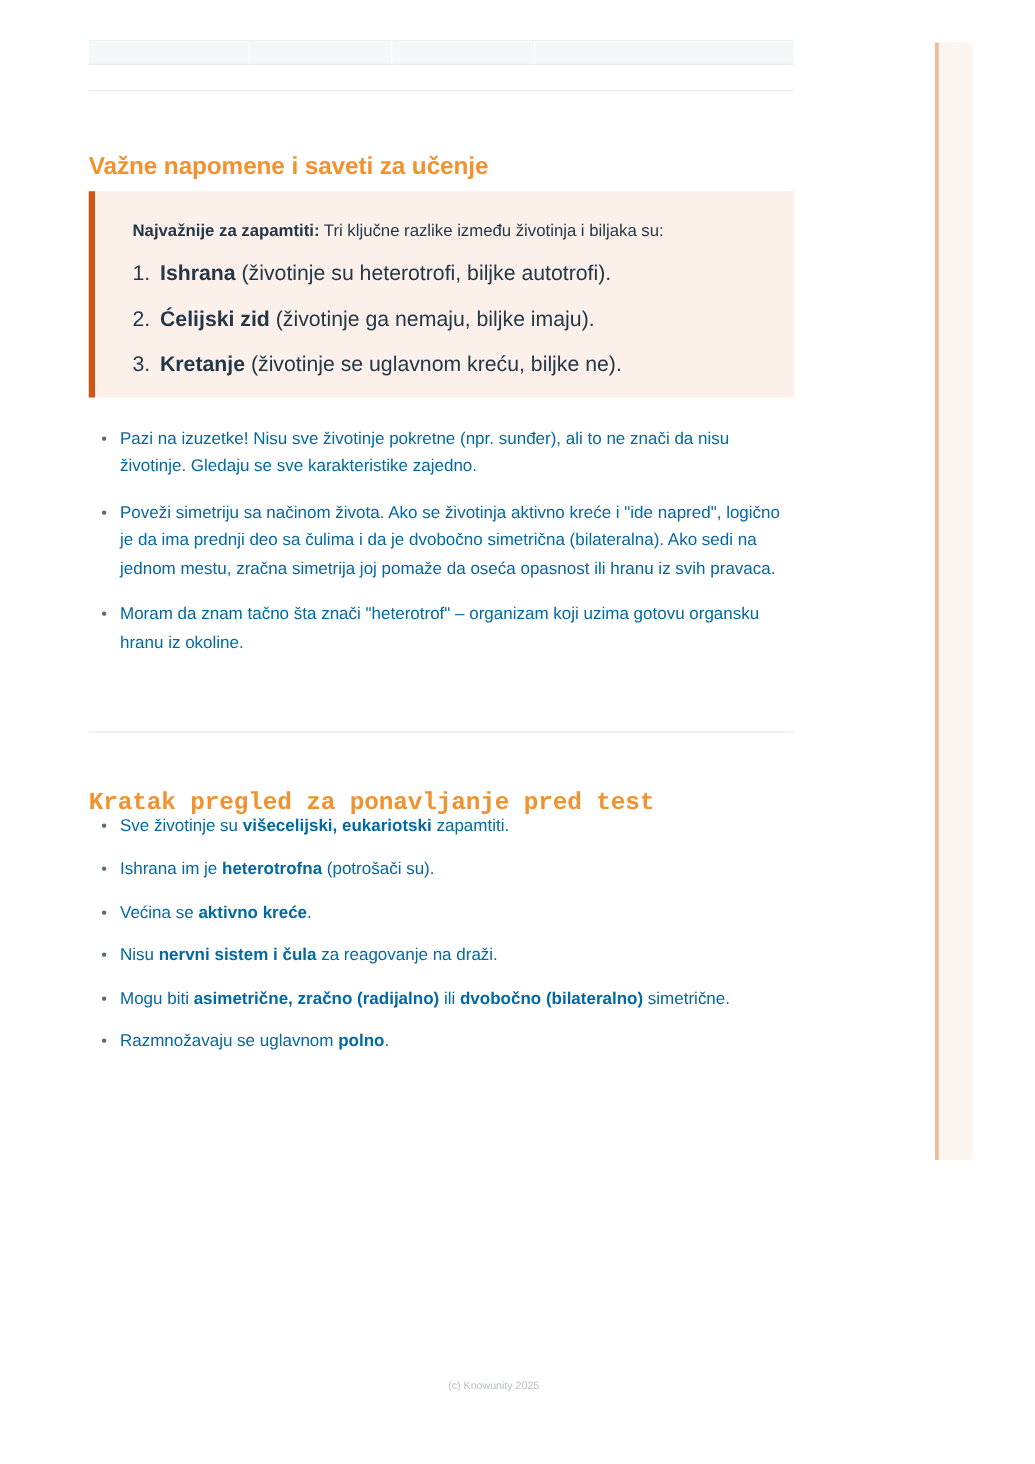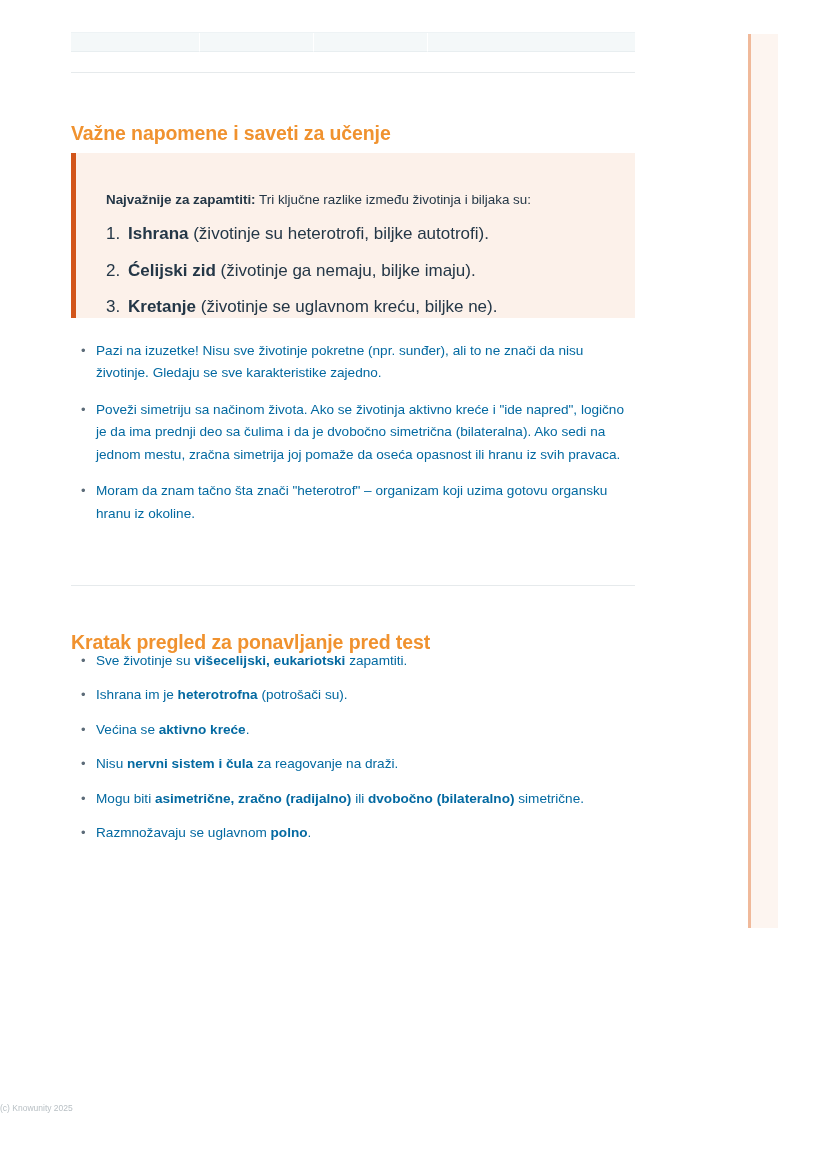--- a/index.html
+++ b/index.html
@@ -51,36 +51,36 @@
   .heading {
     position: absolute;
     left: 71px;
     color: #f0922f;
     font-size: 19.5px;
     font-weight: bold;
     letter-spacing: -0.1px;
     white-space: nowrap;
   }
   .heading-1 { top: 106px; }
-  .heading-2 { top: 615px; }
+  .heading-2 { top: 615px; font-family: Liberation Mono, monospace; }
 
   
   .callout {
     position: absolute;
     left: 71px; top: 153px;
     width: 564px; height: 165px;
     background: #fcf1ea;
     border-left: 5px solid #d2551a;
     padding: 22px 26px 18px 30px;
   }
   .callout-lead {
     font-size: 13.4px;
     color: #243747;
     line-height: 1.5;
-    margin: 15px 0 4px 0;
+    margin: 0 0 4px 0;
   }
   .callout-lead b { font-weight: bold; }
   .callout-list {
     margin: 0; padding: 0 0 0 22px;
     list-style: none;
     counter-reset: cnum;
   }
   .callout-list li {
     counter-increment: cnum;
     position: relative;
@@ -133,21 +133,21 @@
     width: 80px; height: 894px;
     background: #fdf5f0;
     border-left: 3px solid #f0b99a;
   }
 
   
   .footer {
     position: absolute;
     left: 0; top: 1103px;
     width: 790px;
-    text-align: left;
+    text-align: center;
     font-size: 8.5px;
     color: #b9c0c5;
   }
 </style>
 </head>
 <body>
 
 <div class="page">
 
   <div class="table-frag">

